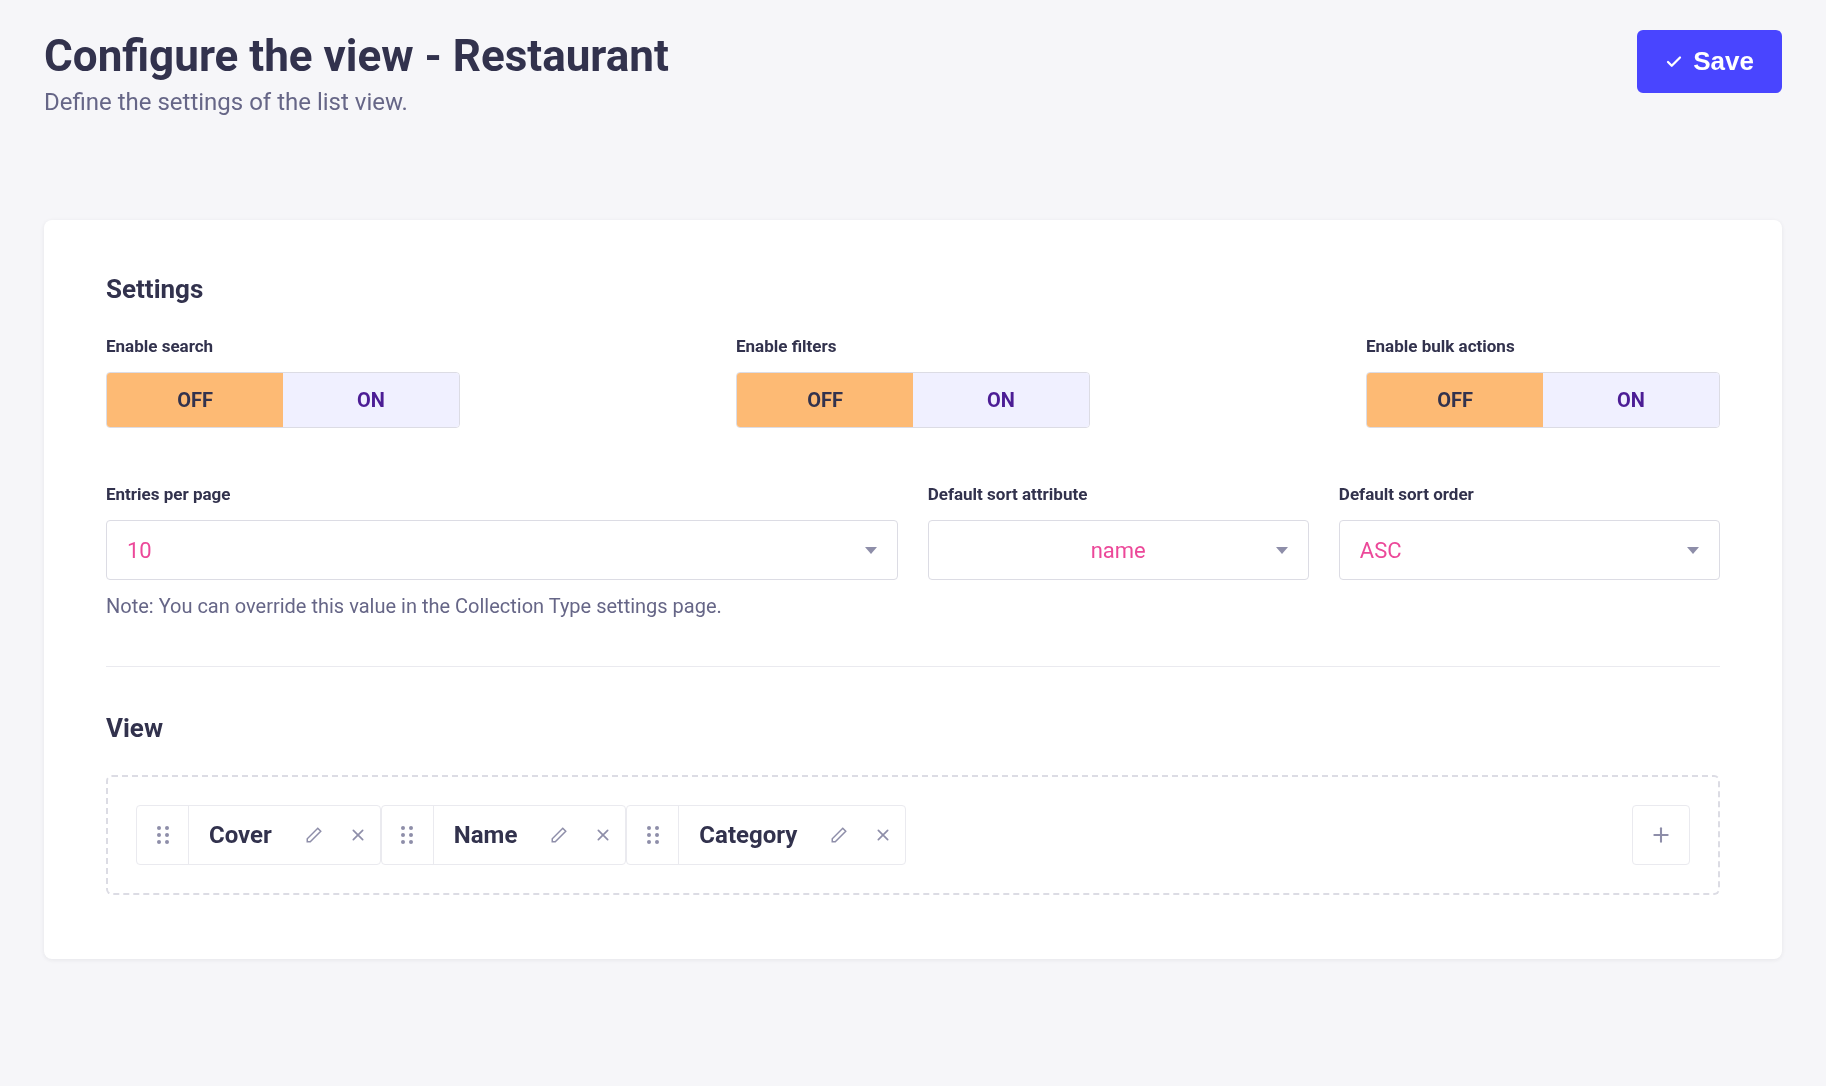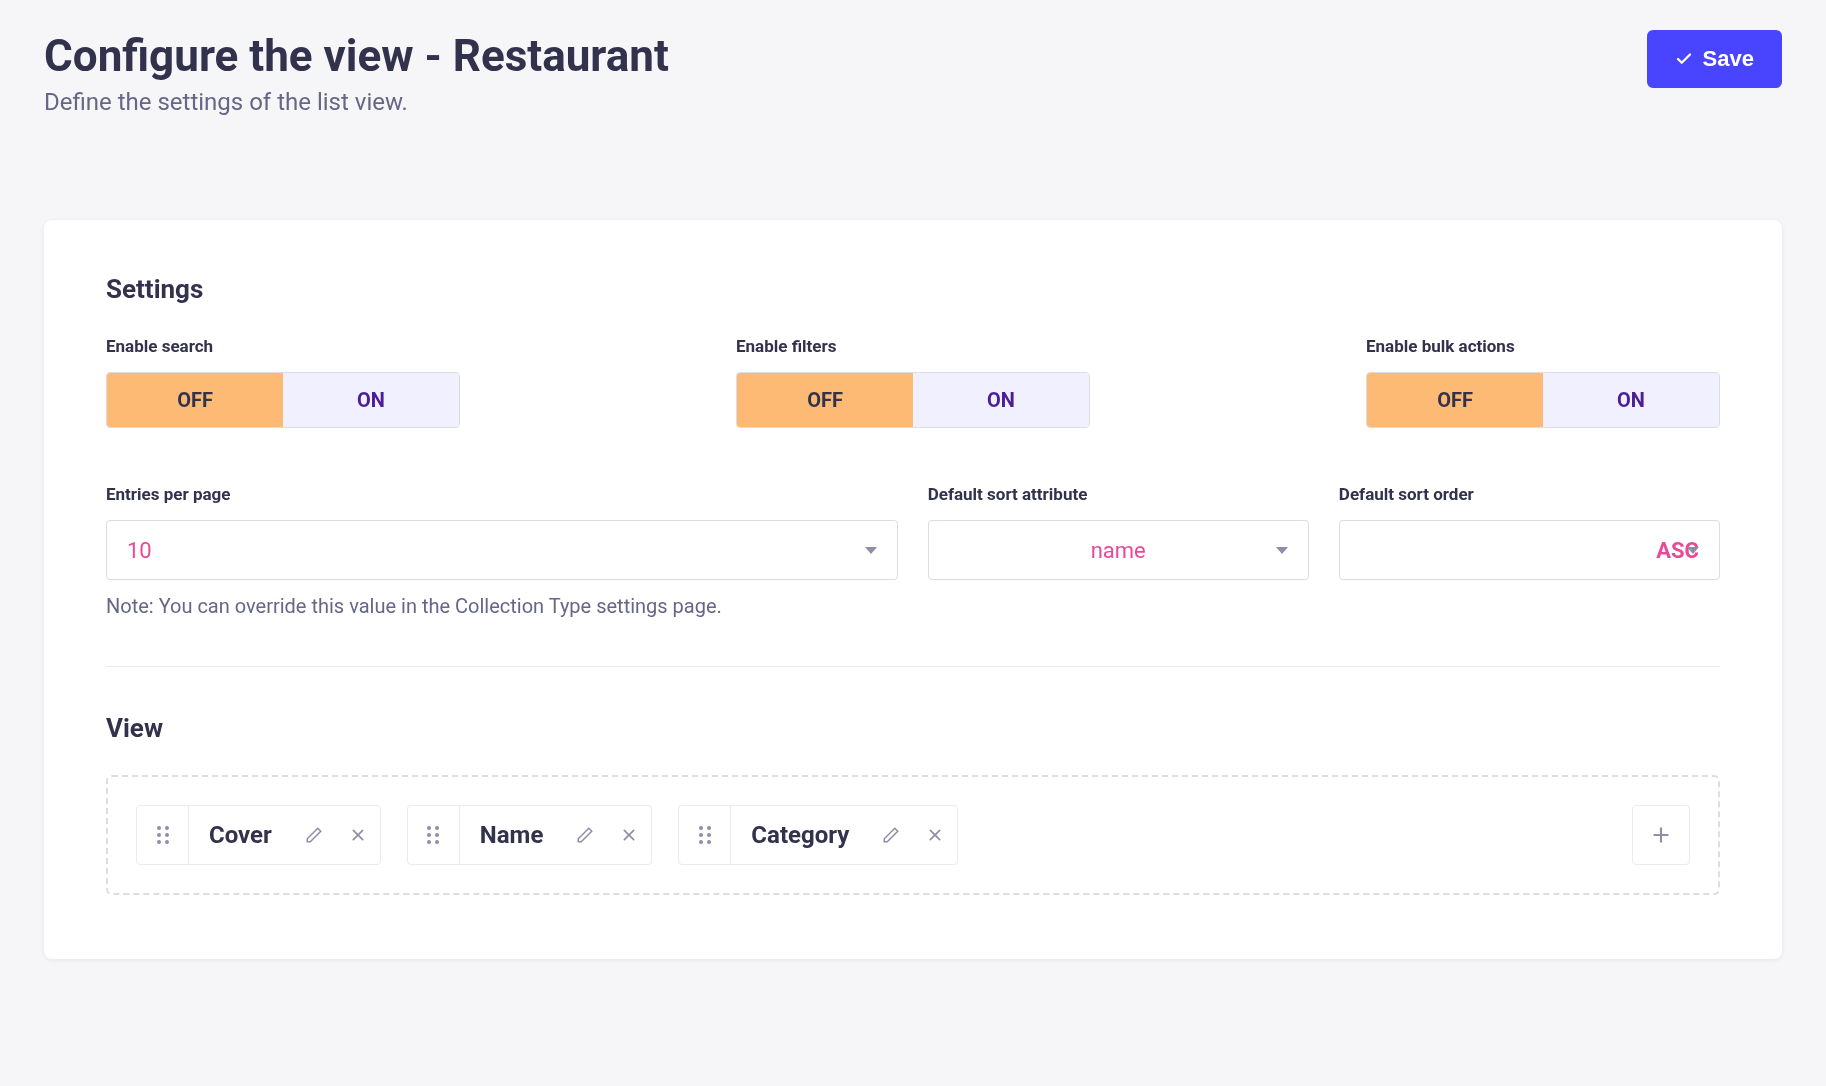--- a/index.html
+++ b/index.html
@@ -1,46 +1,46 @@
 <!DOCTYPE html>
 <html><head>
 <meta charset="utf-8">
 <style>
 * { box-sizing: border-box; margin: 0; padding: 0; }
 body { font-family: -apple-system, BlinkMacSystemFont, "Segoe UI", Roboto, sans-serif;
        background: #f6f6f9; color: #32324d; width: 1826px; height: 1086px; padding: 30px 44px; }
 .header-row { display: flex; justify-content: space-between; align-items: flex-start; }
 .page-title { font-size: 44px; font-weight: 700; color: #32324d; }
 .page-subtitle { font-size: 24px; color: #666687; margin-top: 6px; }
-.save-btn { background: #4945ff; color: #fff; font-weight: 700; font-size: 22px;
+.save-btn { background: #4945ff; color: #fff; font-weight: 700; font-size: 26px;
             padding: 16px 28px; border-radius: 6px; border: none; display:flex; align-items:center; gap:10px; cursor:pointer;}
 .check-icon { width:18px; height:18px; }
 .card { background:#fff; border-radius:8px; box-shadow:0 1px 4px rgba(33,33,52,0.08); margin-top: 104px; padding: 54px 62px 64px; }
 .section-heading { font-size: 26px; font-weight: 700; color:#32324d; margin-bottom: 32px; }
 .toggles-row { display:flex; gap: 0; justify-content: space-between; margin-bottom: 56px; }
 .toggle-col { width: 354px; }
 
 .labels-bold { font-size: 17px; font-weight:700; color:#32324d; margin-bottom: 16px;}
 .toggle-group { display:flex; border:1px solid #dcdce4; border-radius:4px; overflow:hidden; height:56px;}
 .toggle-opt { flex:1; display:flex; align-items:center; justify-content:center; font-weight:700; font-size:20px; cursor:pointer;}
 .toggle-off { background:#fdba74; color:#32324d; }
 .toggle-on  { background:#f0f0ff; color:#4c1d95; }
 .sort-row { display:flex; gap: 30px; margin-bottom: 16px;}
 .entries-col { flex:1.35; }
 .sort-attr-col { flex:0.65;}
 .sort-order-col { flex:0.65;}
 .select-box { border:1px solid #dcdce4; background:#fff; border-radius:4px; height:60px;
               display:flex; align-items:center; justify-content:space-between; padding:0 20px; font-size:22px; color:#ec4899; cursor:pointer;}
 .select-attr { justify-content:center; position:relative;}
 .select-attr .caret, .select-order .caret { position:absolute; right:20px; }
-.select-order { justify-content:flex-end; position:relative;font-weight:bold;}
+.select-order { justify-content:flex-start; position:relative;}
 .caret { width:0; height:0; border-left:6px solid transparent; border-right:6px solid transparent; border-top:7px solid #8e8ea9; }
 .note { font-size: 20px; color: #666687; margin-top: 14px; }
 .divider { border:none; border-top:1px solid #eaeaef; margin: 48px 0 46px; }
-.view-box { border:2px dashed #dcdce4; border-radius:6px; padding: 28px; display:flex; align-items:flex-start; gap: 26px; }
+.view-box { border:2px dashed #dcdce4; border-radius:6px; padding: 28px; display:flex; align-items:flex-start; }
 .field-chip { display:flex; align-items:center; border:1px solid #eaeaef; border-radius:4px; height:60px;}
 .drag-handle { width:52px; height:100%; display:flex; align-items:center; justify-content:center; border-right:1px solid #eaeaef; cursor:grab;}
 .chip-label { padding:0 20px; font-size:24px; font-weight:700; color:#32324d;}
 .edit-icon, .remove-icon { width:44px; display:flex; align-items:center; justify-content:center; color:#8e8ea9; cursor:pointer; font-size:22px;}
 .spacer { flex:1; }
 .add-btn { width:58px; height:60px; border:1px solid #eaeaef; border-radius:4px; display:flex; align-items:center; justify-content:center; font-size:28px; color:#8e8ea9; cursor:pointer;}
 svg { display:block; }
 </style>
 </head>
 <body>

